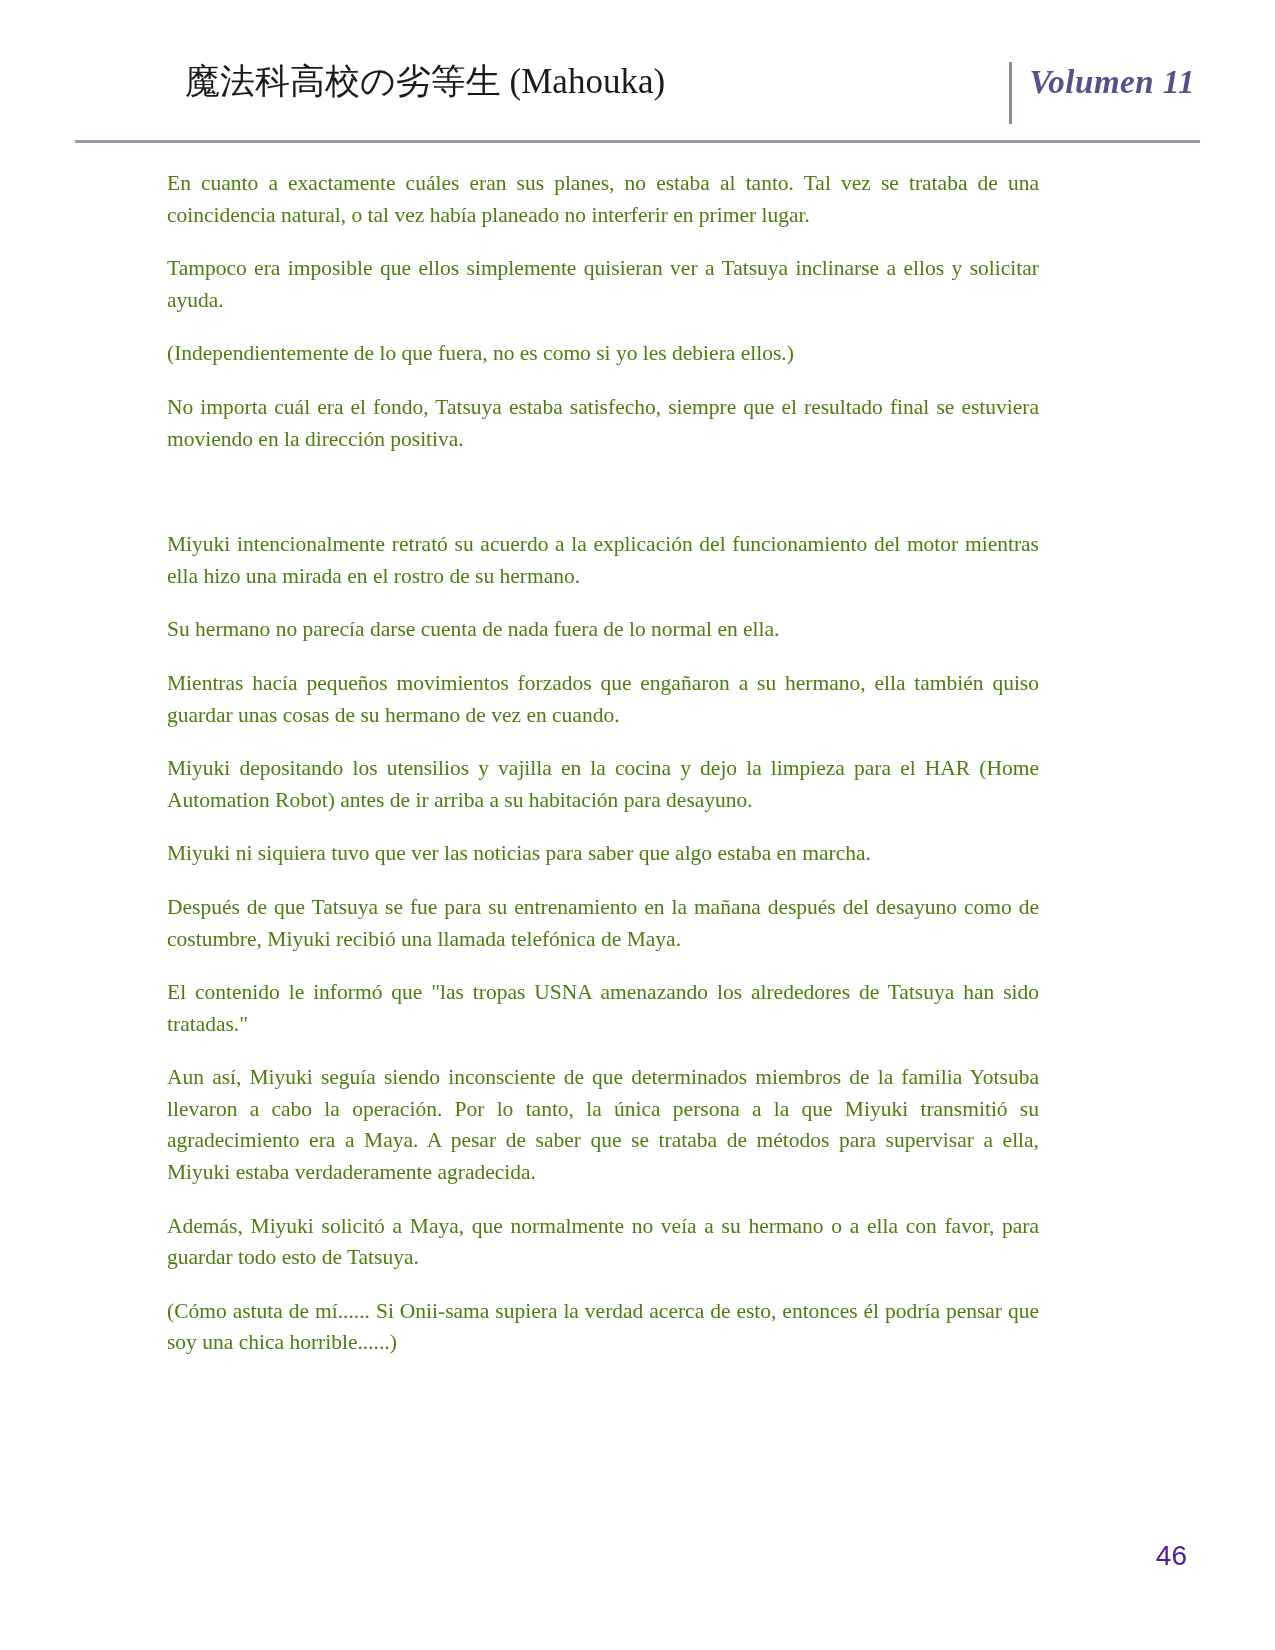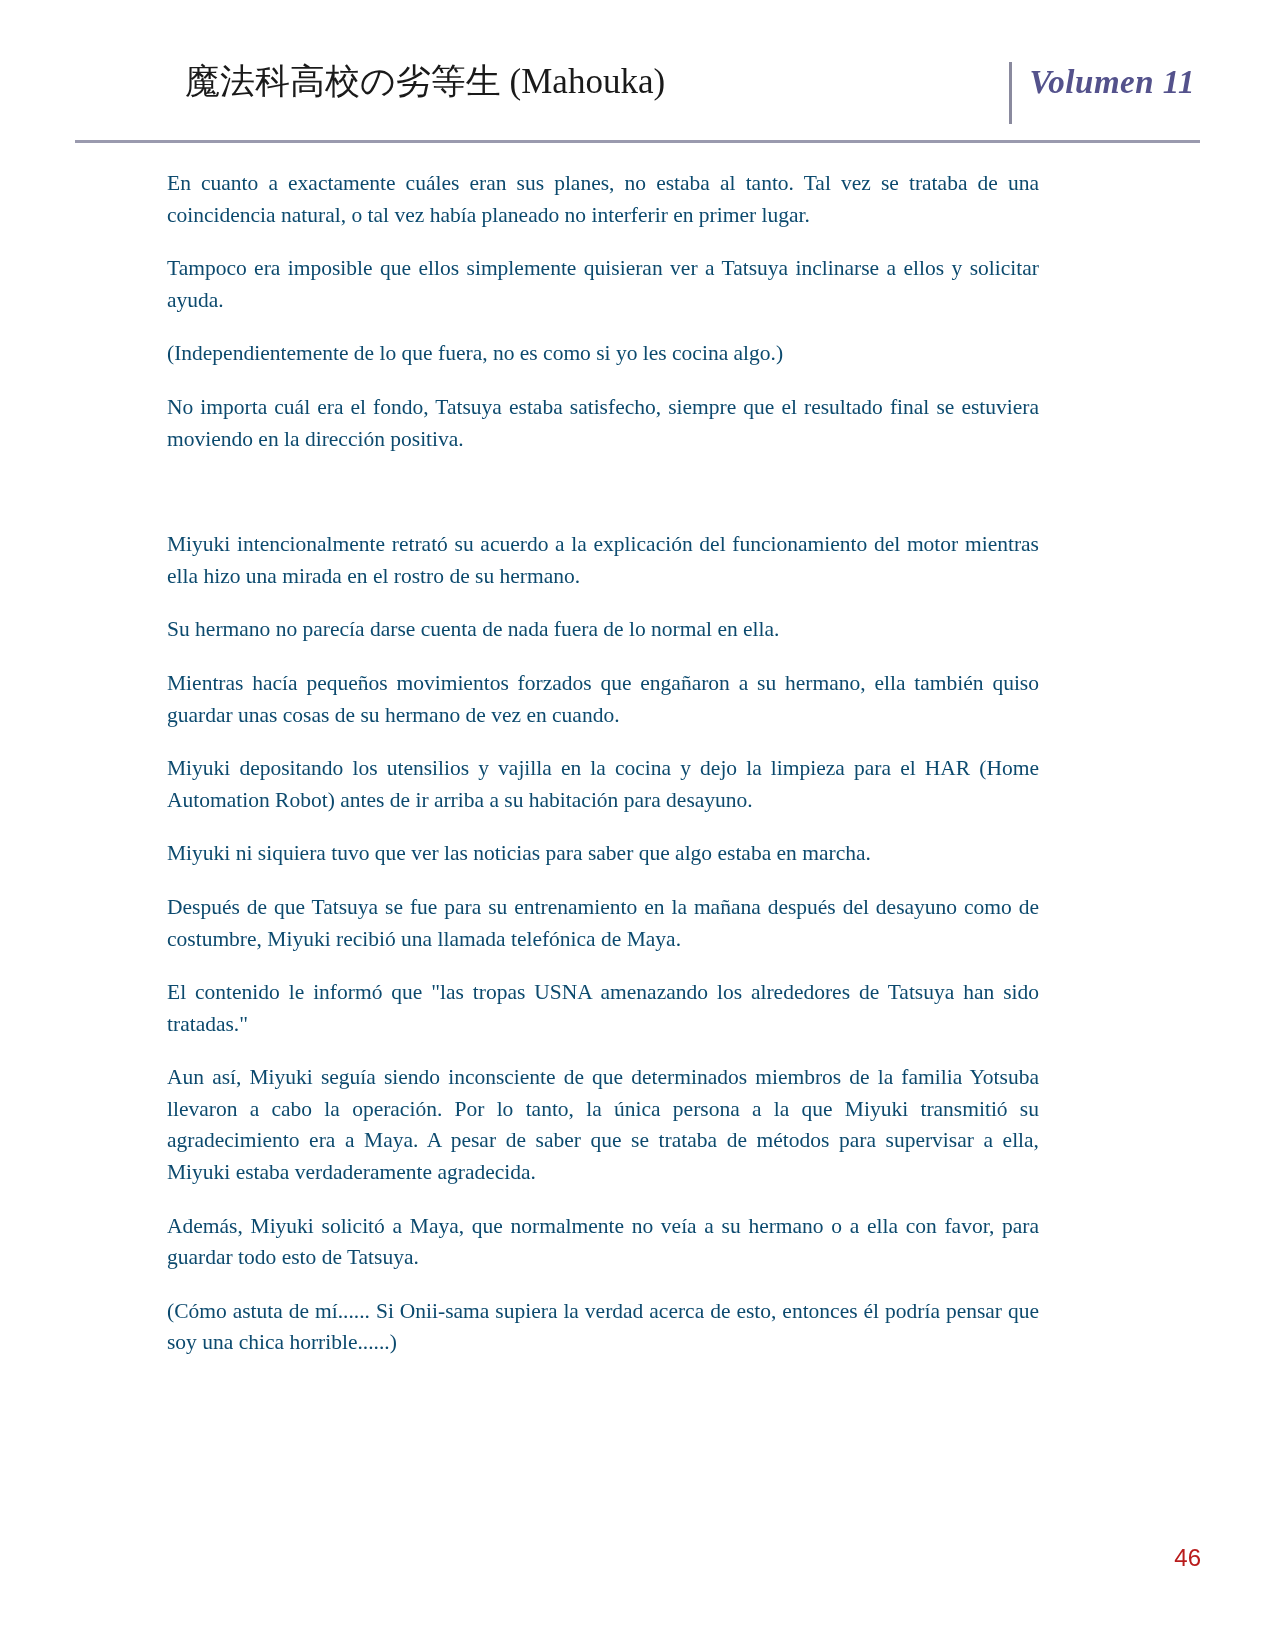--- a/index.html
+++ b/index.html
@@ -77,55 +77,55 @@
     top: 168px;
     left: 167px;
     width: 884px;
   }
   p.para {
     margin: 0 12px 22px 0;
     font-size: 21.5px;
     line-height: 1.47;
     text-align: justify;
     text-justify: inter-word;
-    color: #0c4a6e;
+    color: #4d7c0f;
   }
   p.para:last-child { margin-bottom: 0; }
   .gap {
     height: 52px;
   }
 
   
   .page-number {
     position: absolute;
     bottom: 78px;
-    right: 74px;
-    font-size: 24px;
+    right: 88px;
+    font-size: 28px;
     font-family: "Liberation Sans", sans-serif;
-    color: #b91c1c;
+    color: #4c1d95;
   }
 </style>
 </head>
 <body>
 
 <div class="page">
 
   <div class="header">
     <div class="header-title"><span>魔法科高校の劣等生</span><span class="latin"> (Mahouka)</span></div>
     <div class="header-volume-wrap">
       <div class="header-rule-v"></div>
       <div class="header-volume">Volumen 11</div>
     </div>
   </div>
   <div class="header-rule-h"></div>
 
   <div class="content">
     <p class="para">En cuanto a exactamente cuáles eran sus planes, no estaba al tanto. Tal vez se trataba de una coincidencia natural, o tal vez había planeado no interferir en primer lugar.</p>
     <p class="para">Tampoco era imposible que ellos simplemente quisieran ver a Tatsuya inclinarse a ellos y solicitar ayuda.</p>
-    <p class="para">(Independientemente de lo que fuera, no es como si yo les cocina algo.)</p>
+    <p class="para">(Independientemente de lo que fuera, no es como si yo les debiera ellos.)</p>
     <p class="para">No importa cuál era el fondo, Tatsuya estaba satisfecho, siempre que el resultado final se estuviera moviendo en la dirección positiva.</p>
 
     <div class="gap"></div>
 
     <p class="para">Miyuki intencionalmente retrató su acuerdo a la explicación del funcionamiento del motor mientras ella hizo una mirada en el rostro de su hermano.</p>
     <p class="para">Su hermano no parecía darse cuenta de nada fuera de lo normal en ella.</p>
     <p class="para">Mientras hacía pequeños movimientos forzados que engañaron a su hermano, ella también quiso guardar unas cosas de su hermano de vez en cuando.</p>
     <p class="para">Miyuki depositando los utensilios y vajilla en la cocina y dejo la limpieza para el HAR (Home Automation Robot) antes de ir arriba a su habitación para desayuno.</p>
     <p class="para">Miyuki ni siquiera tuvo que ver las noticias para saber que algo estaba en marcha.</p>
     <p class="para">Después de que Tatsuya se fue para su entrenamiento en la mañana después del desayuno como de costumbre, Miyuki recibió una llamada telefónica de Maya.</p>

